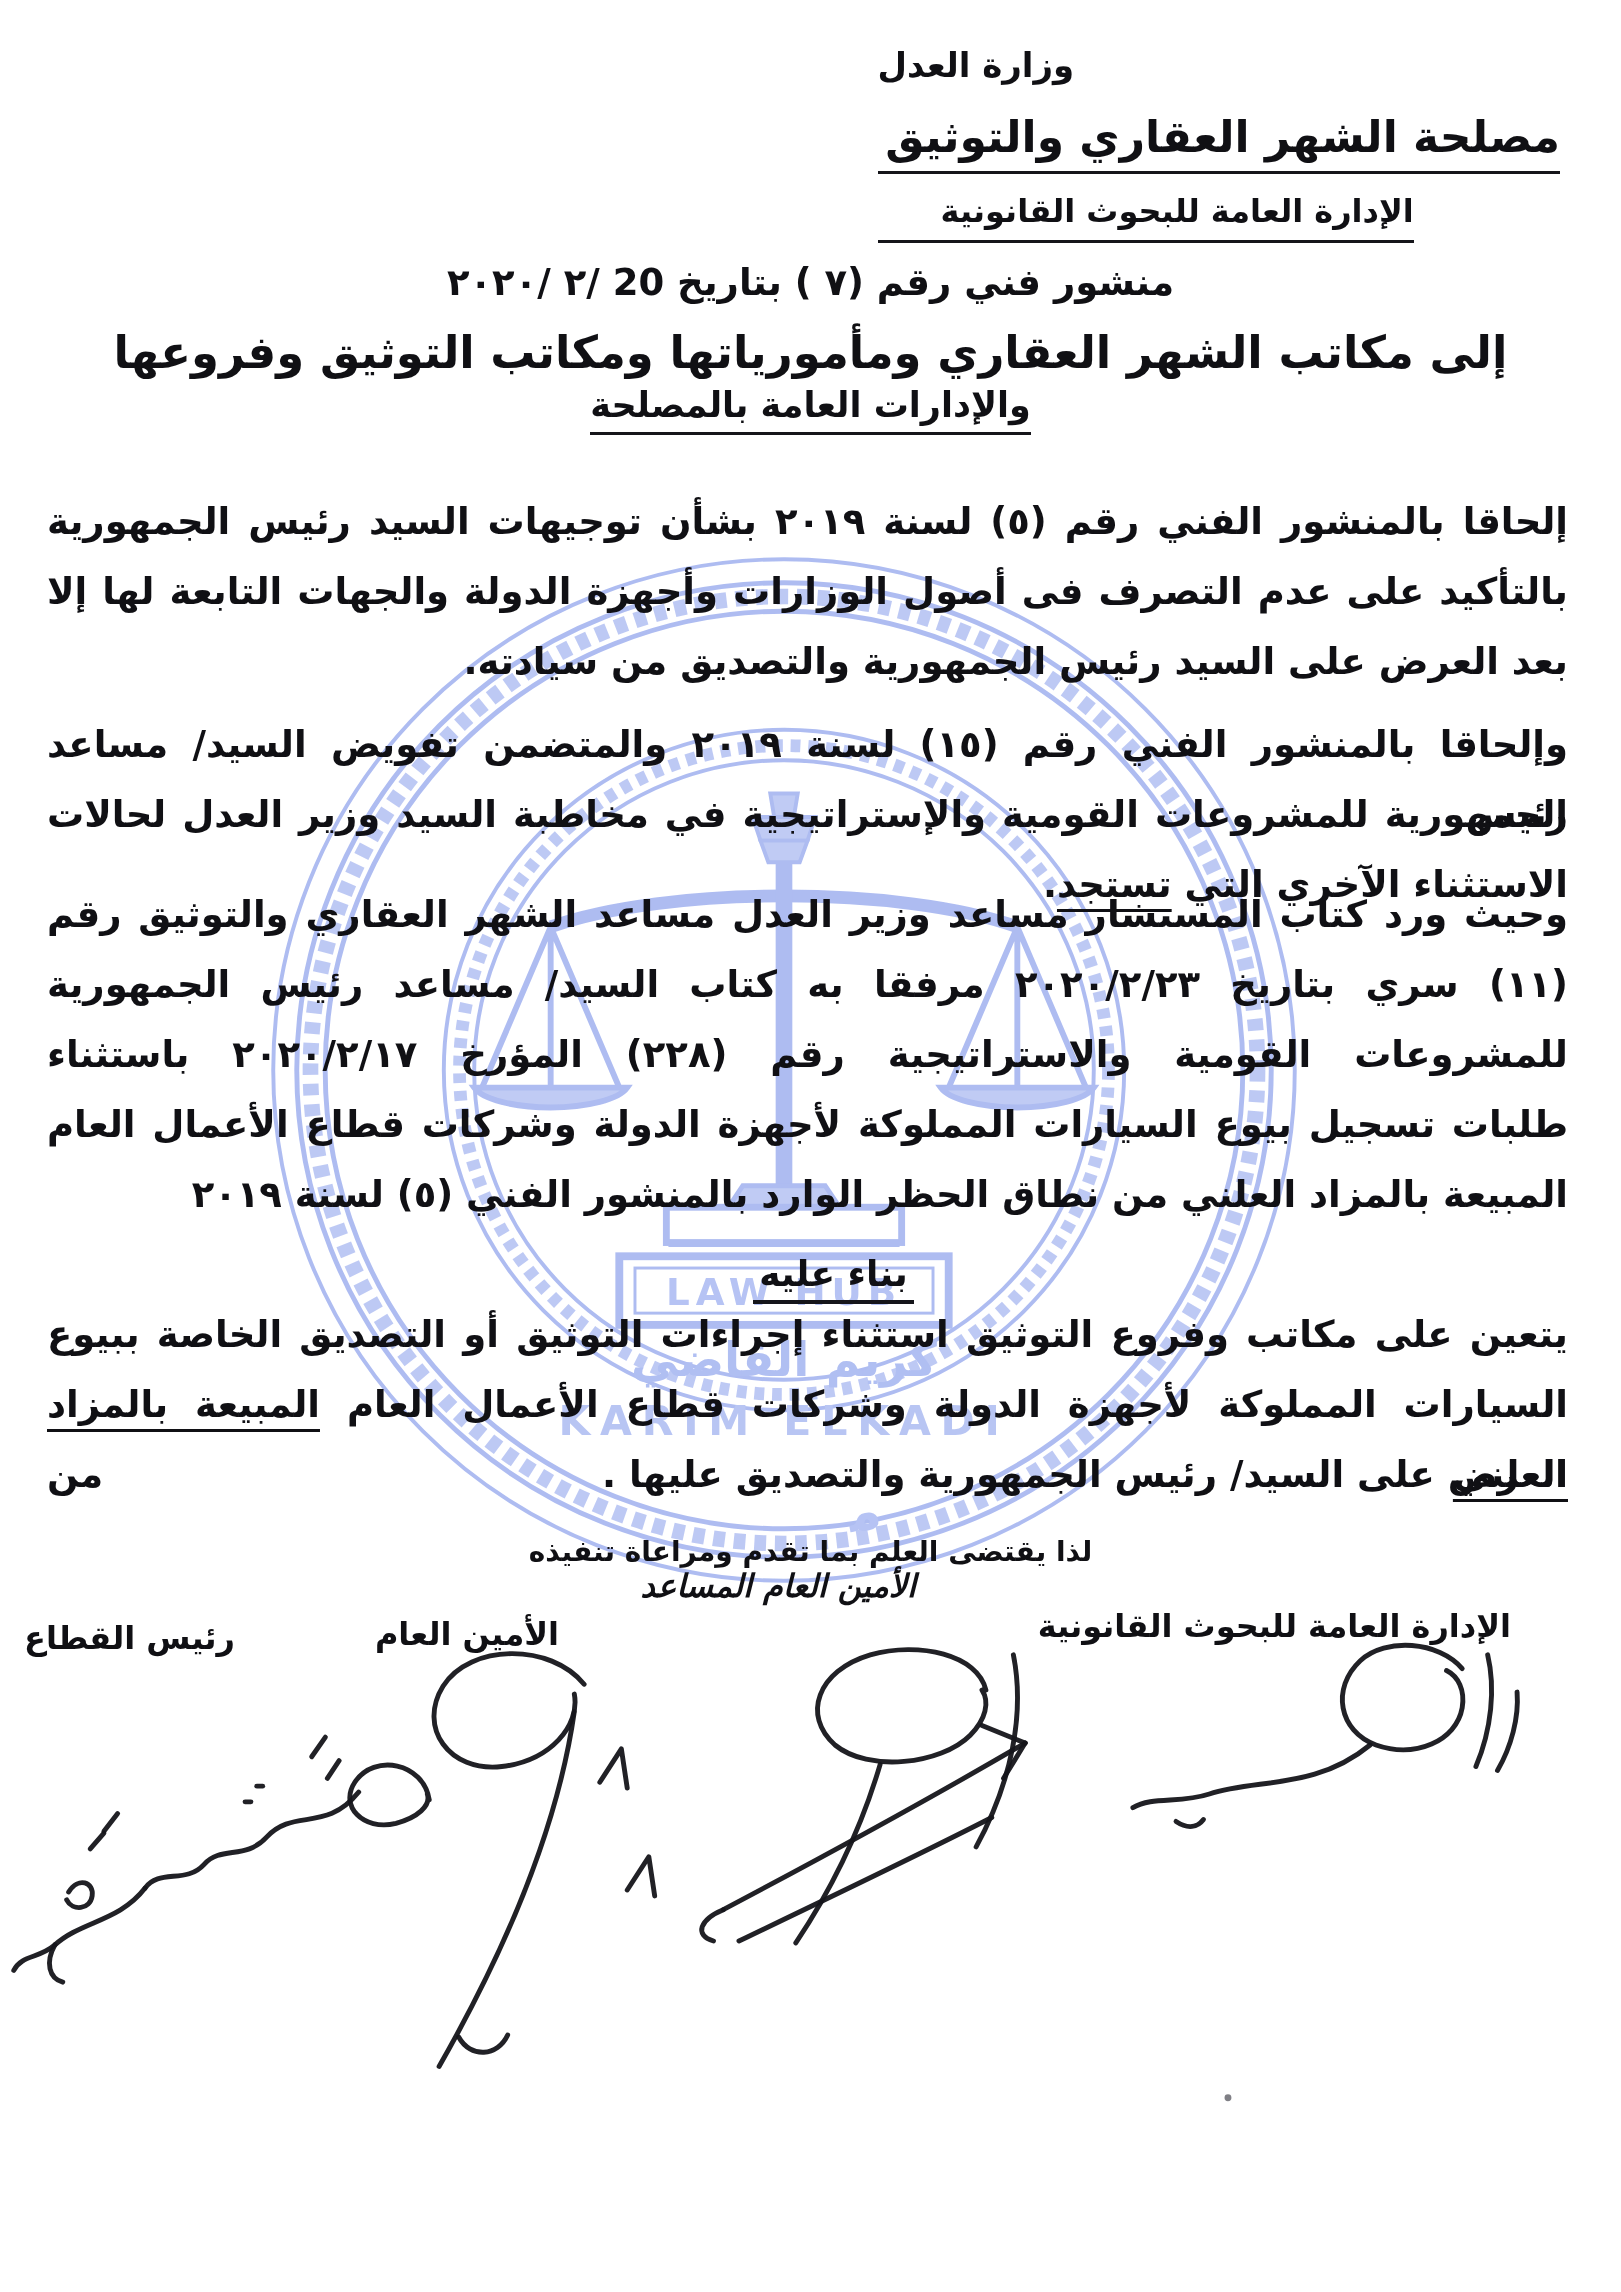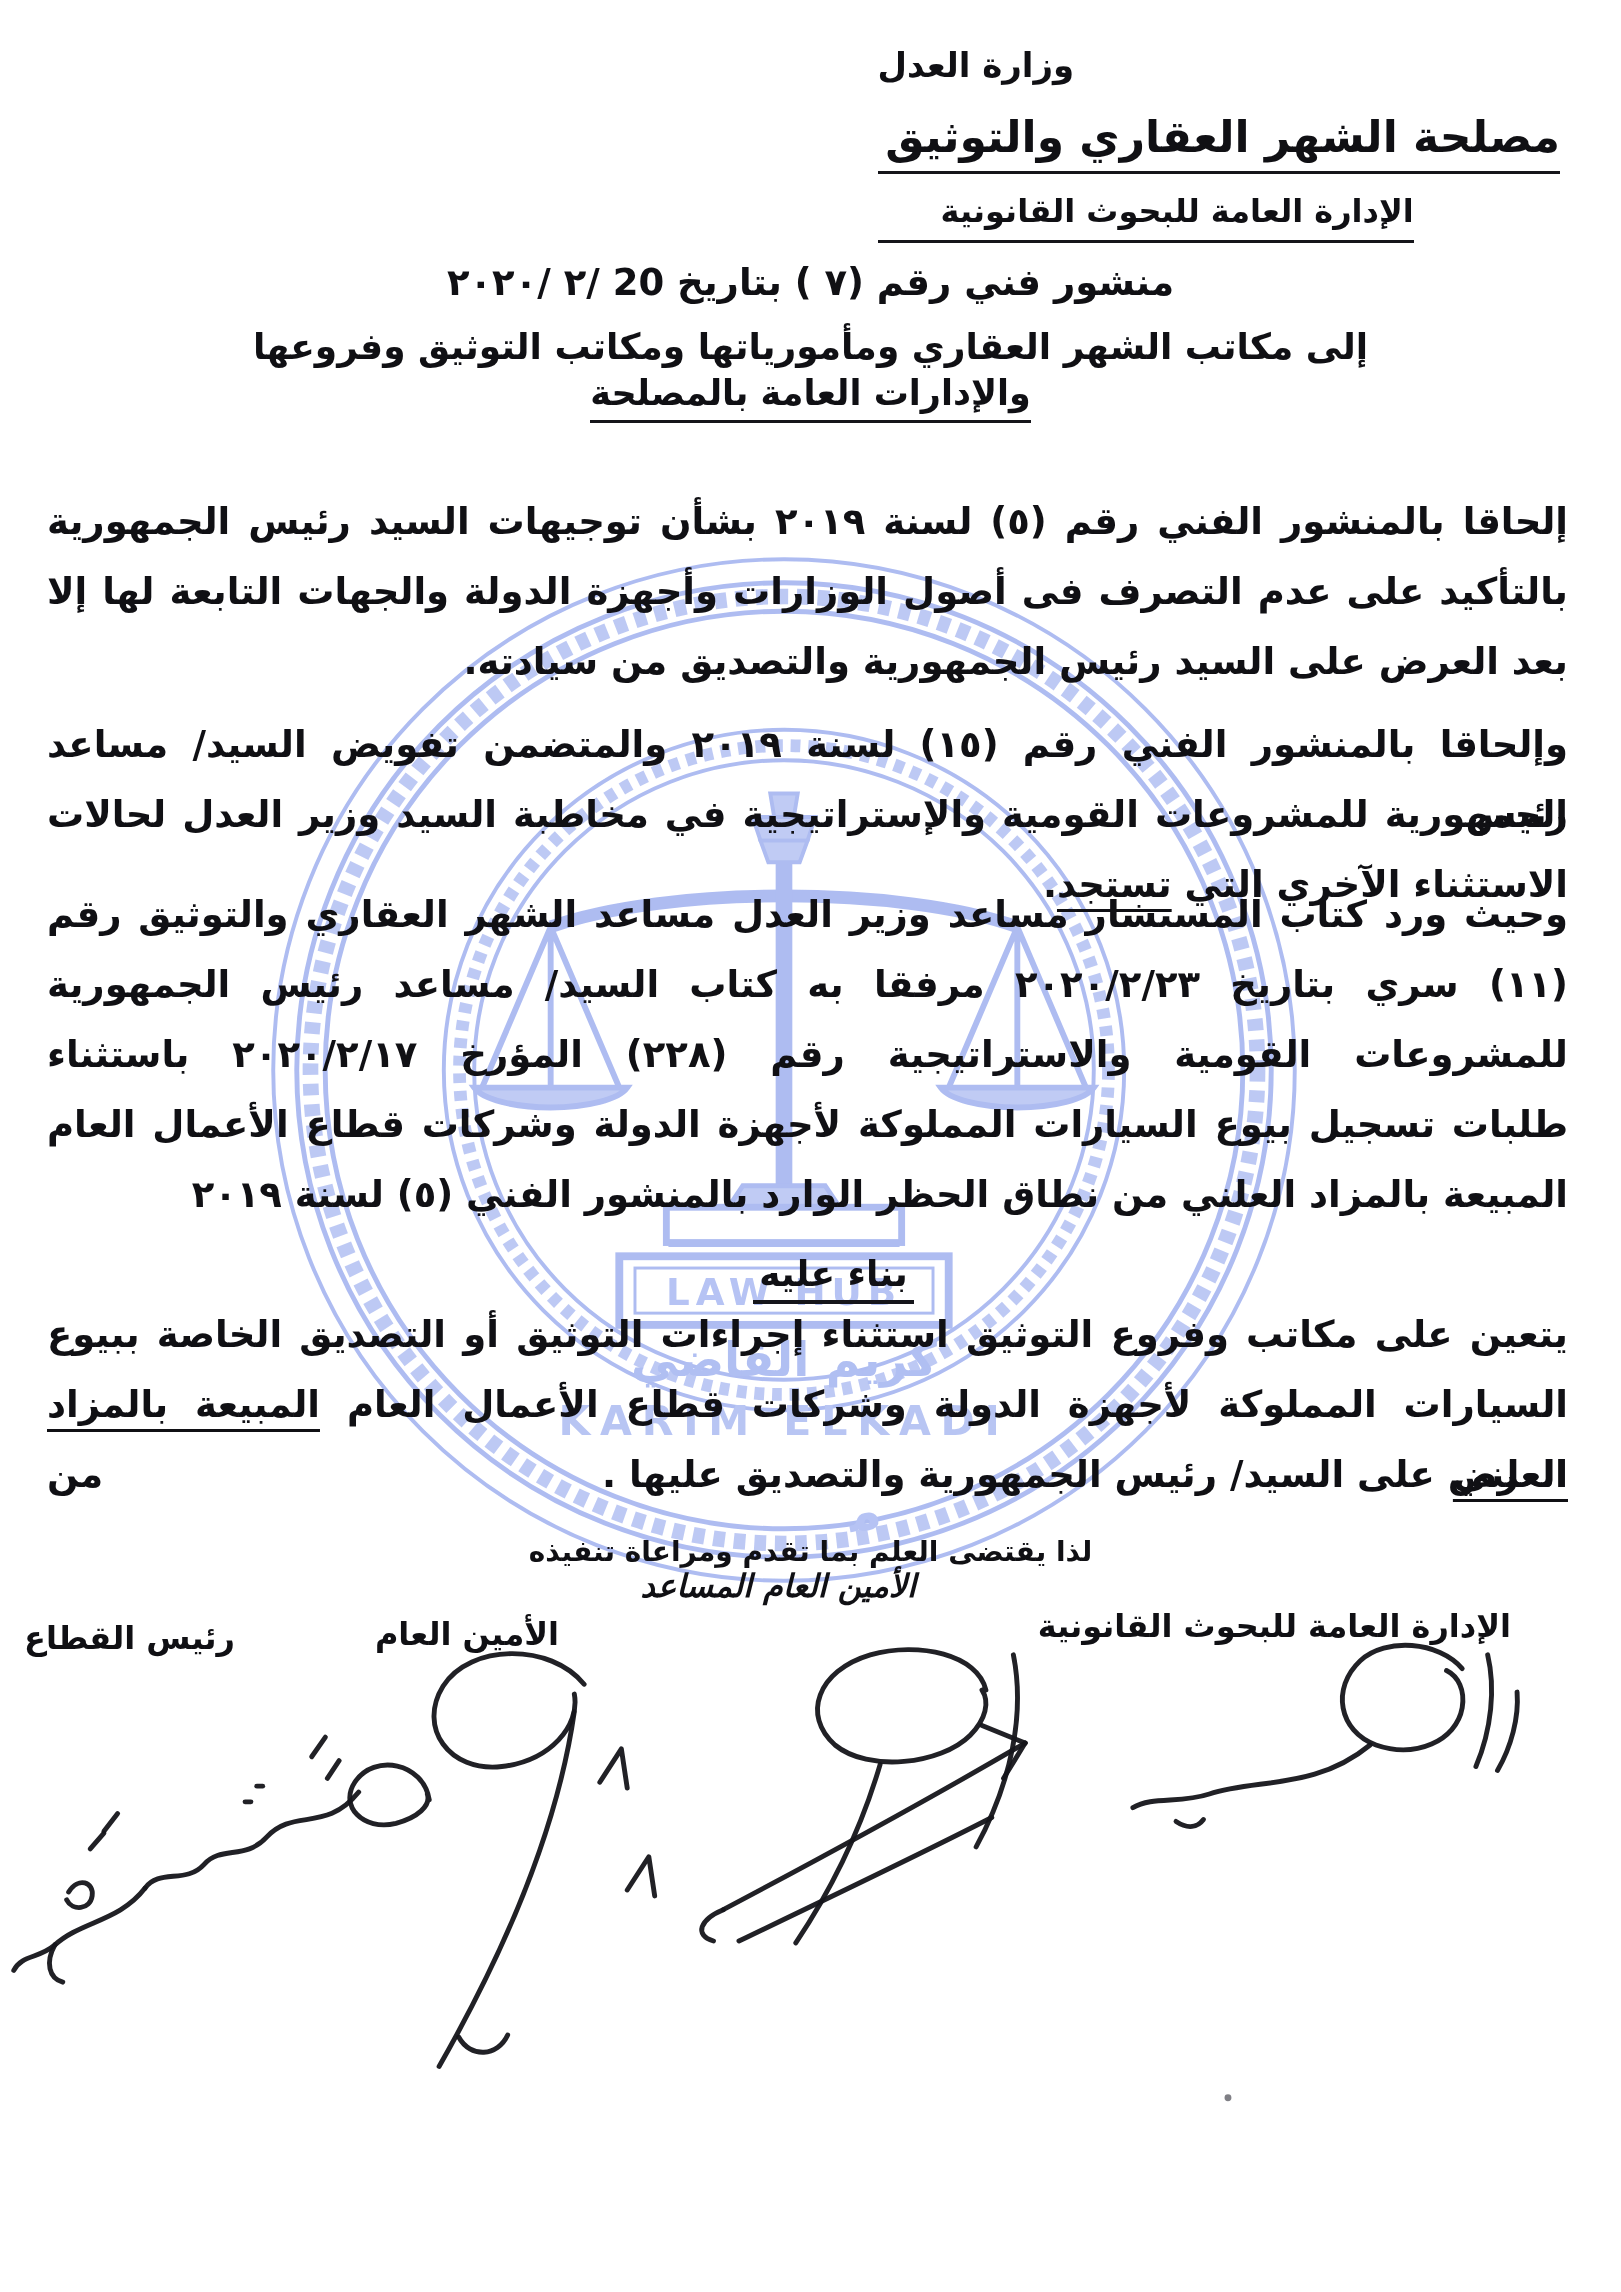--- a/index.html
+++ b/index.html
@@ -8,21 +8,21 @@
 
   
   .hdr{position:absolute;top:45px;right:61px;display:flex;flex-direction:column;align-items:flex-end;}
   .hdr .h1{font-size:34px;font-weight:bold;margin-bottom:25.5px;}
   .hdr .h2{font-size:44px;font-weight:bold;border-bottom:3.9px solid #15151a;padding-bottom:9.8px;padding-left:7.8px;margin-bottom:17.6px;}
   .hdr .h3{font-size:32px;font-weight:bold;border-bottom:3.9px solid #15151a;padding-bottom:9.8px;padding-left:63px;}
 
   
   .titleblk{position:absolute;top:261px;left:0;width:100%;text-align:center;}
   .t1{font-size:37px;font-weight:bold;}
-  .t2{font-size:36px;font-weight:bold;margin-top:21.6px;}
+  .t2{font-size:45px;font-weight:bold;margin-top:21.6px;}
   .t3wrap{margin-top:6px;}
   .t3{display:inline-block;font-size:35px;font-weight:bold;border-bottom:3.9px solid #15151a;padding-bottom:7.8px;}
 
   
   .para{position:absolute;right:53px;left:47px;font-weight:bold;font-size:37px;}
   .line{height:70px;line-height:70px;}
   .j{text-align:justify;text-align-last:justify;}
   .r{text-align:right;}
   .p1{top:487px;} .p2{top:710px;} .p3{top:880px;} .p4{top:1300px;}
   .us{text-decoration:underline;text-decoration-thickness:3.4px;text-underline-offset:11.8px;}

